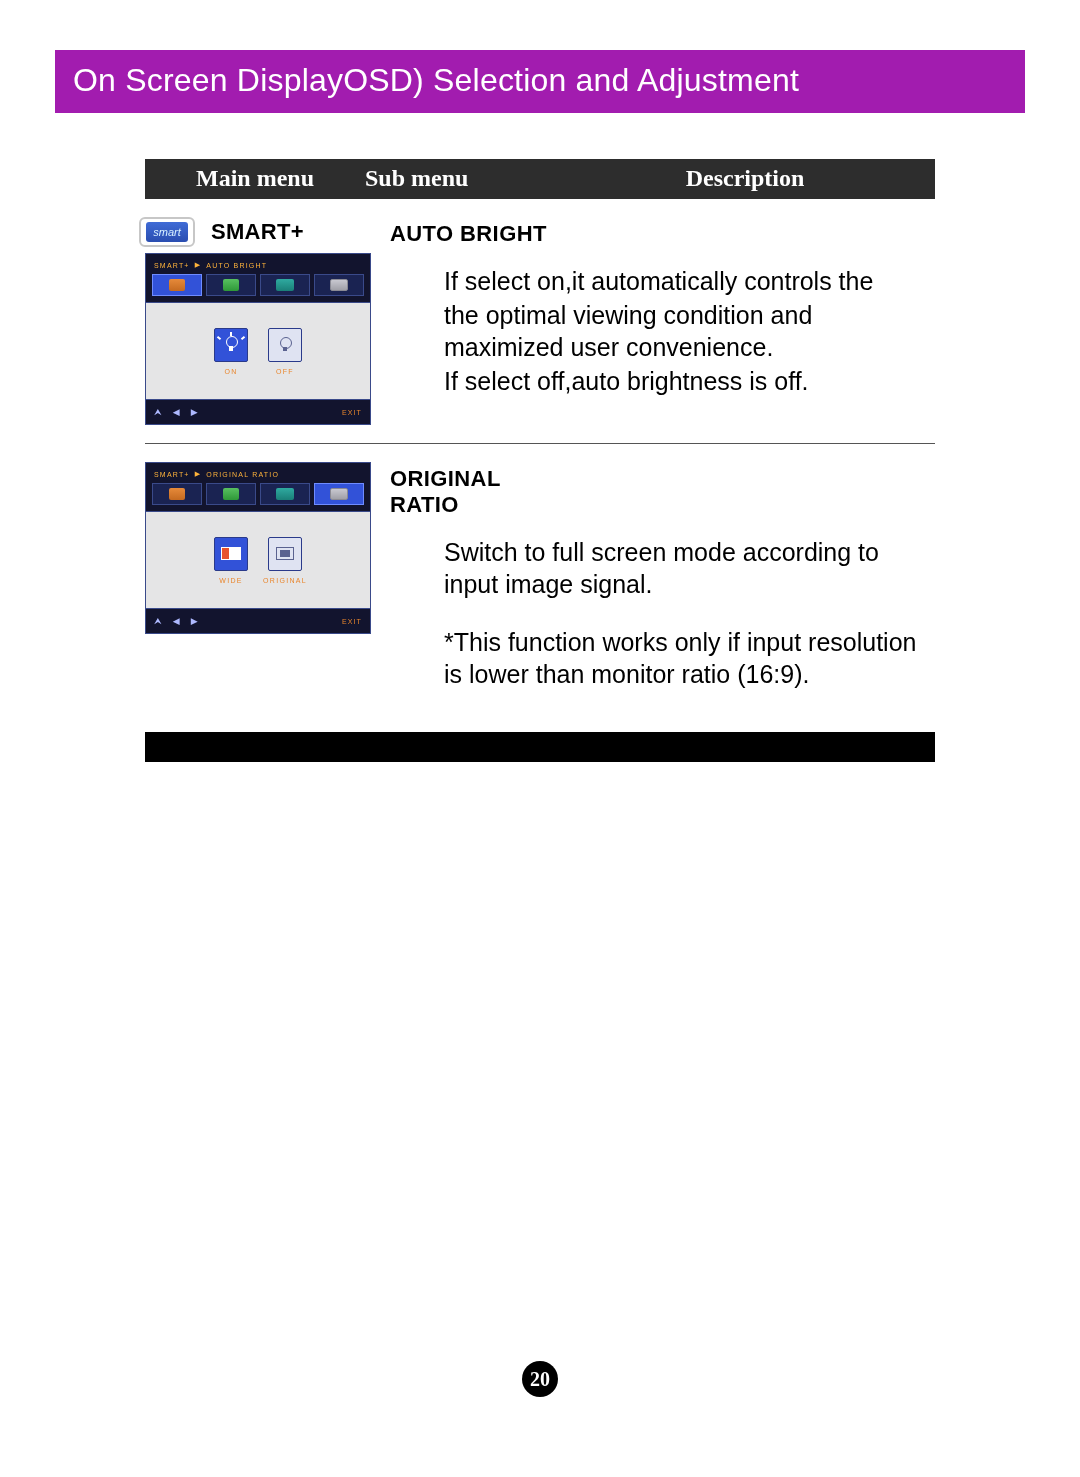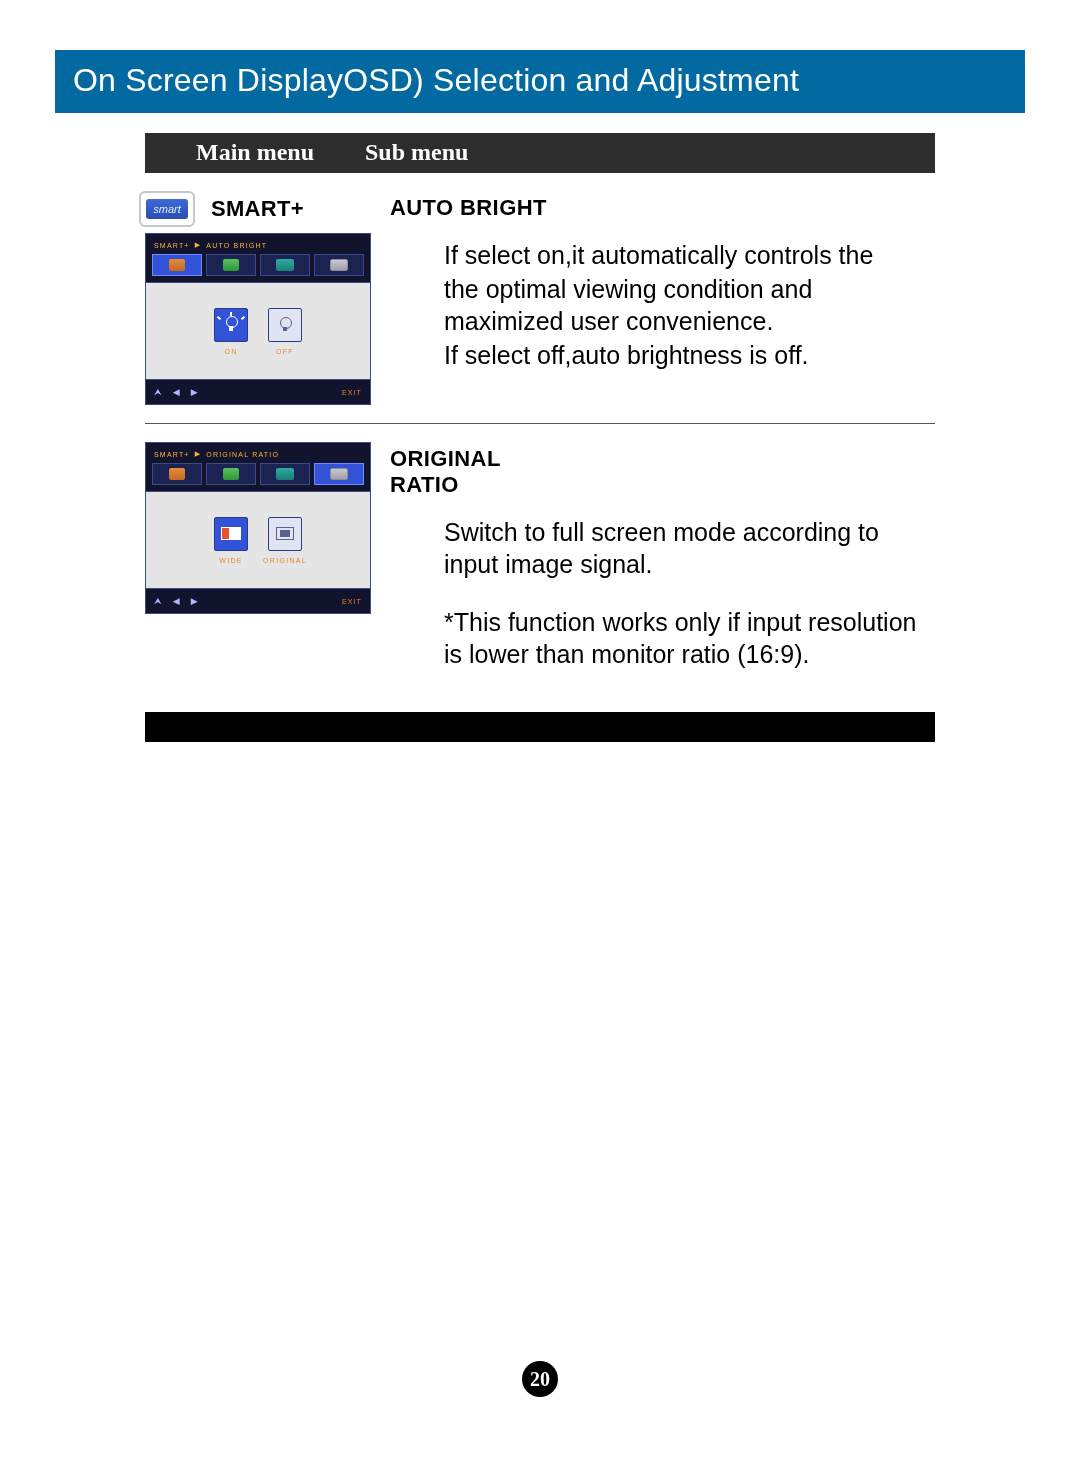--- a/index.html
+++ b/index.html
@@ -8,29 +8,29 @@
     height: 1477px;
     background: #fff;
     font-family: Arial, Helvetica, sans-serif;
     color: #000;
     position: relative;
   }
   .page {
     padding: 50px 55px 0 55px;
   }
   .title-bar {
-    background: #0369a1;
+    background: #a21caf;
     color: #fff;
     font-size: 32px;
     padding: 12px 18px 14px 18px;
     letter-spacing: 0.2px;
   }
   .content {
     padding: 0 90px 0 90px;
-    margin-top: 20px;
+    margin-top: 46px;
   }
   .cols-header {
     background: #2d2d2d;
     display: flex;
     font-family: "Times New Roman", serif;
     font-weight: bold;
     font-size: 24px;
     color: #fff;
     padding: 6px 0 7px 0;
   }
@@ -42,21 +42,21 @@
     display: flex;
     margin-top: 18px;
     padding-bottom: 18px;
   }
   .section-row.first { border-bottom: 1px solid #555; }
   .left-col { width: 245px; flex-shrink: 0; }
   .right-col { flex: 1; padding-right: 10px; }
 
   .smart-badge-row { display: flex; align-items: center; margin-bottom: 6px; margin-left: -6px; }
   .smart-badge {
-    width: 56px; height: 36px;
+    width: 56px; height: 30px;
     border: 2px solid #c7c7c7;
     border-radius: 6px;
     background: #fff;
     display: flex; align-items: center; justify-content: center;
     margin-right: 16px;
   }
   .smart-badge-inner {
     width: 42px; height: 20px;
     background: linear-gradient(#3f6bd6, #2a4db0);
     border-radius: 3px;
@@ -215,20 +215,21 @@
 </head>
 <body>
 
 <div class="page">
   <div class="title-bar">On Screen DisplayOSD) Selection and Adjustment</div>
 
   <div class="content">
     <div class="cols-header">
       <div class="col1">Main menu</div>
       <div class="col2">Sub menu</div>
+      <div class="col3">Description</div>
     </div>
 
     <div class="section-row first">
       <div class="left-col">
         <div class="smart-badge-row">
           <div class="smart-badge">
             <div class="smart-badge-inner">smart</div>
           </div>
           <div class="smart-label">SMART+</div>
         </div>

